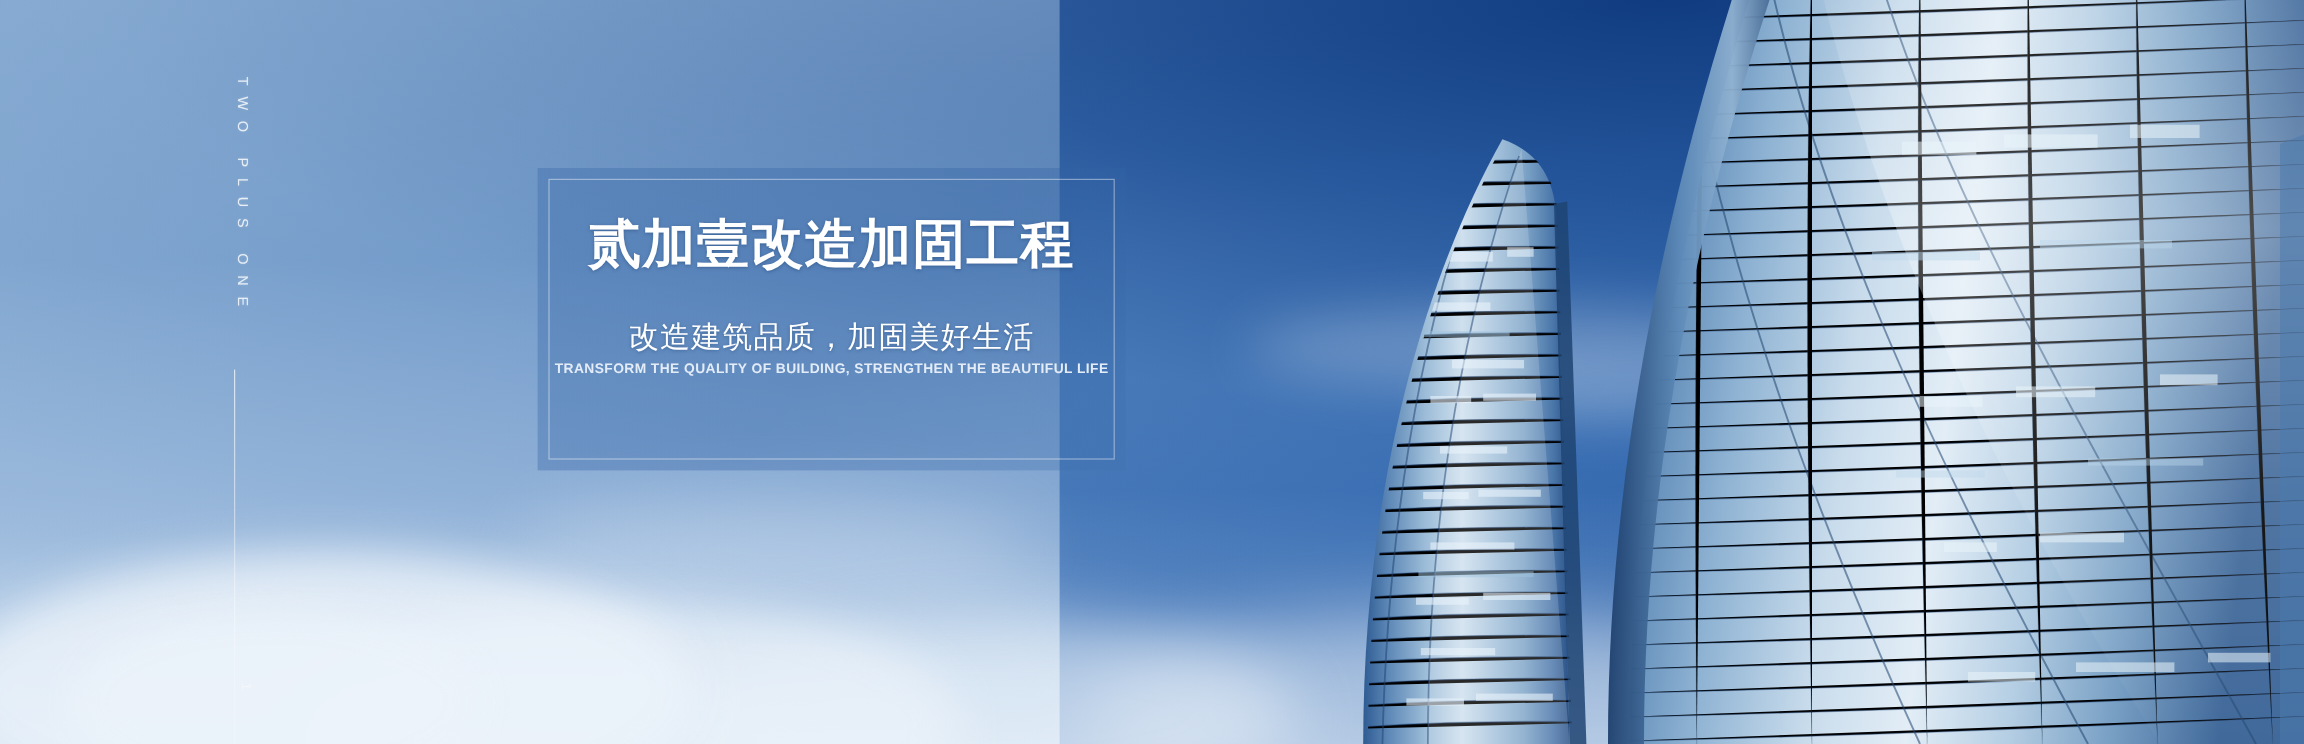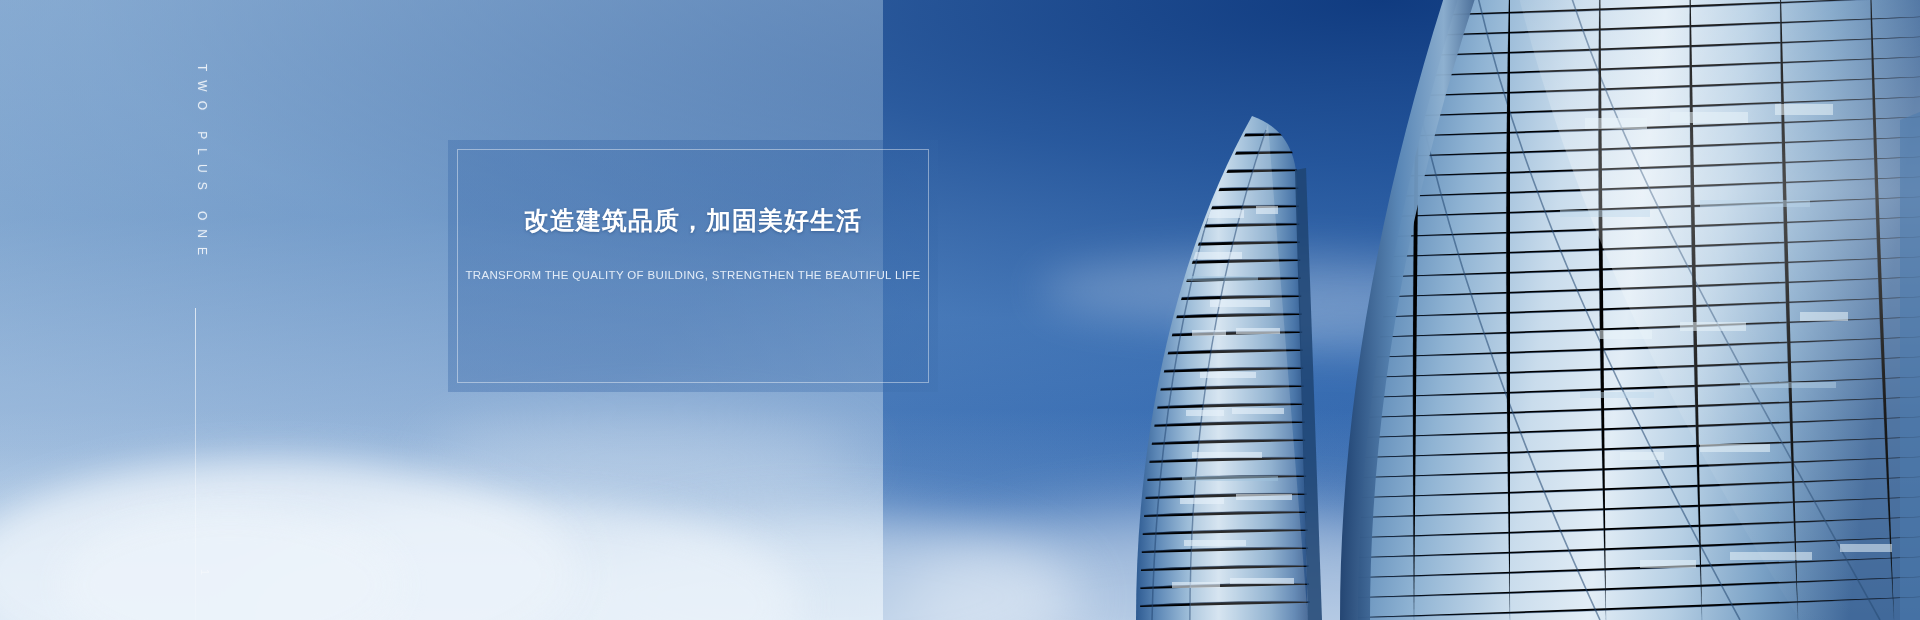--- a/index.html
+++ b/index.html
@@ -79,27 +79,27 @@
     letter-spacing:1px;line-height:1;
     text-shadow:0 1px 3px rgba(10,40,85,0.35);
   }
   .subline{
     margin-top:24px;
     font-size:19px;color:#eef4fb;letter-spacing:11px;
     padding-left:11px;font-weight:400;
     text-shadow:0 1px 2px rgba(10,40,85,0.30);
   }
   .tagline{
-    margin-top:22px;
-    font-size:25px;font-weight:bold;color:#ffffff;letter-spacing:1px;
+    margin-top:38px;
+    font-size:25px;font-weight:normal;color:#ffffff;letter-spacing:1px;
     text-shadow:0 1px 3px rgba(10,40,85,0.35);
   }
   .enline{
-    margin-top:32px;
-    font-size:11.5px;color:#e3ecf7;letter-spacing:0.35px;font-weight:400;
+    margin-top:5px;
+    font-size:11.5px;color:#e3ecf7;letter-spacing:0.35px;font-weight:700;
   }
 
   
   .buildings{position:absolute;right:0;top:0;width:880px;height:620px;overflow:hidden;}
   .buildings svg{display:block;}
 </style>
 </head>
 <body>
 
 <div class="stage">
@@ -317,18 +317,19 @@
 
   <div class="brand-rail">
     <div class="brand-text">TWO PLUS ONE</div>
     <div class="brand-line"></div>
     <div class="slide-index">1</div>
   </div>
 
   <div class="panel">
     <div class="panel-inner-border"></div>
     <div class="panel-content">
+      <div class="headline">贰加壹改造加固工程</div>
       <div class="tagline">改造建筑品质，加固美好生活</div>
       <div class="enline">TRANSFORM THE QUALITY OF BUILDING, STRENGTHEN THE BEAUTIFUL LIFE</div>
     </div>
   </div>
 
 </div>
 
 </body></html>

